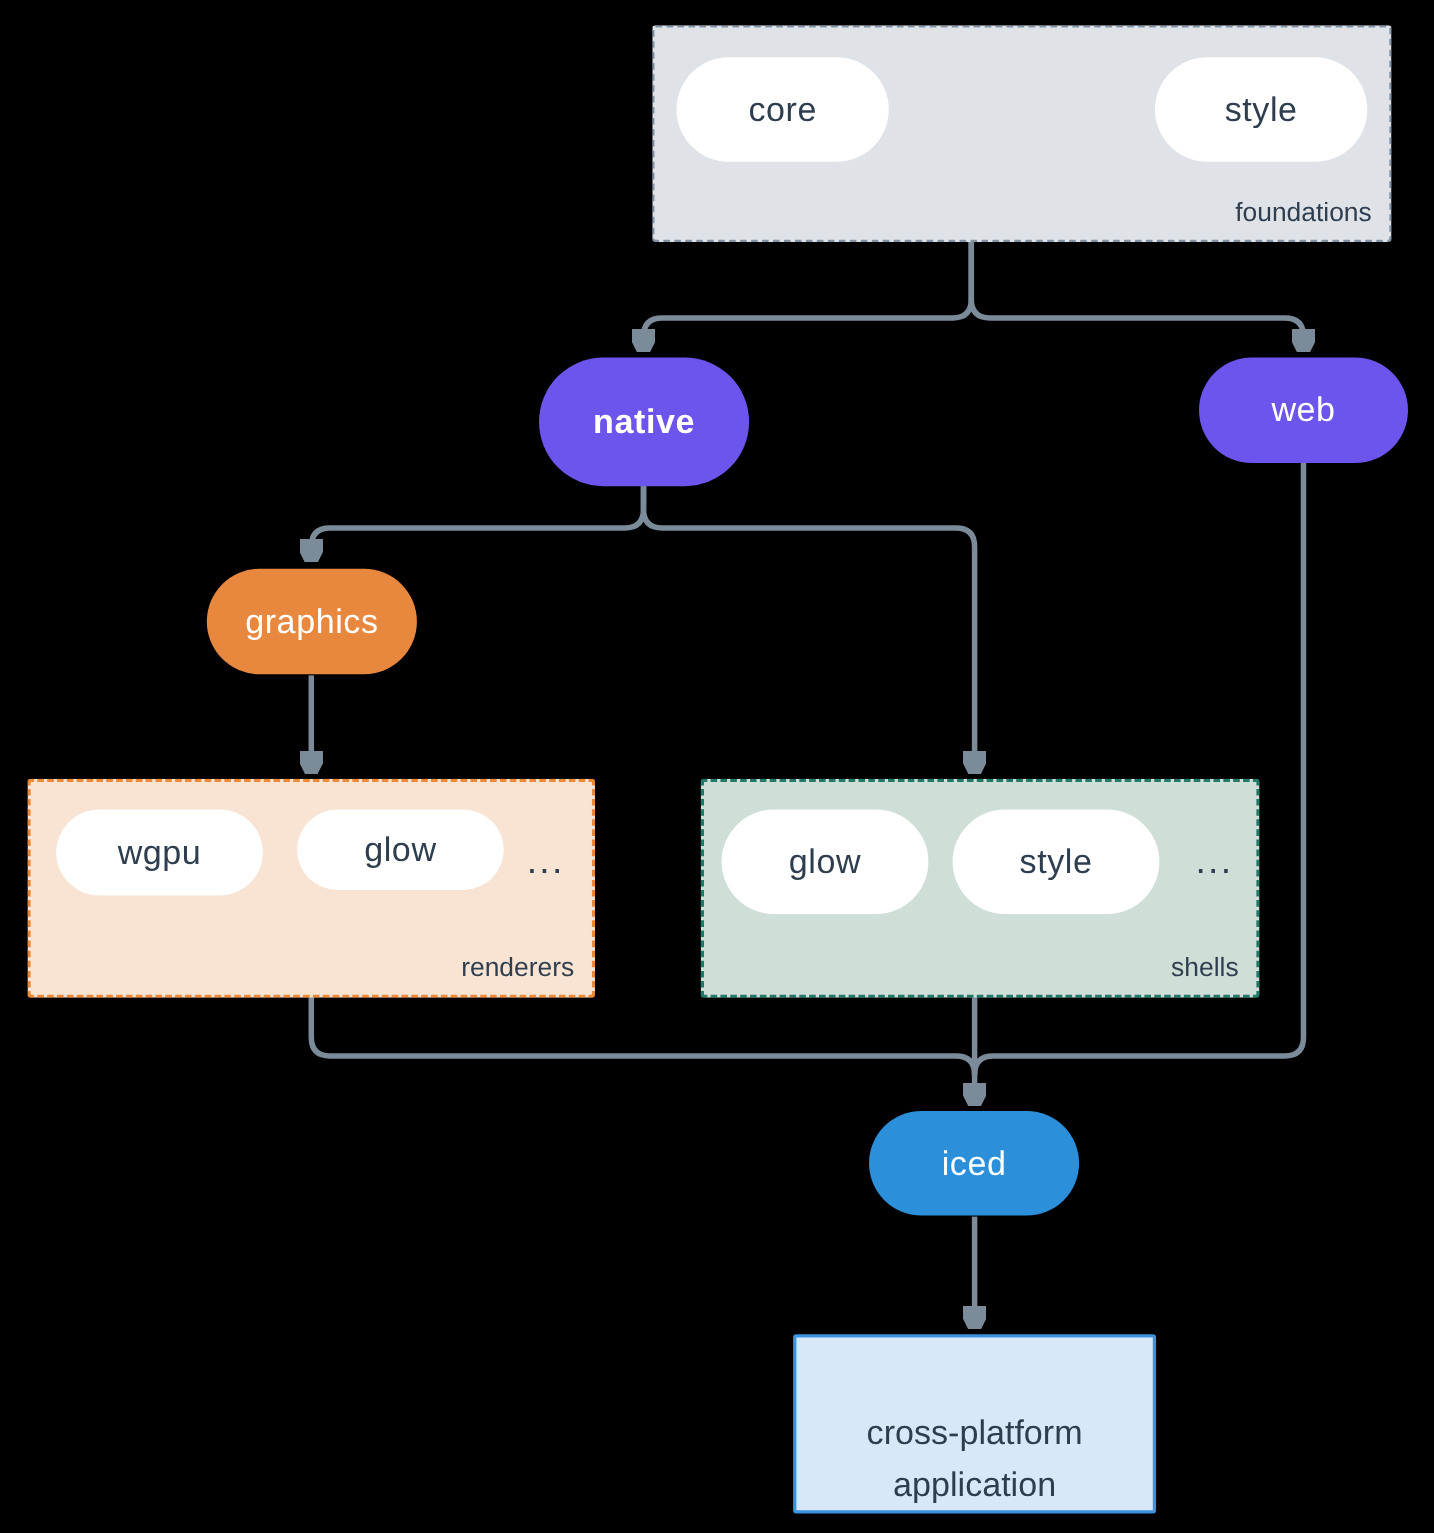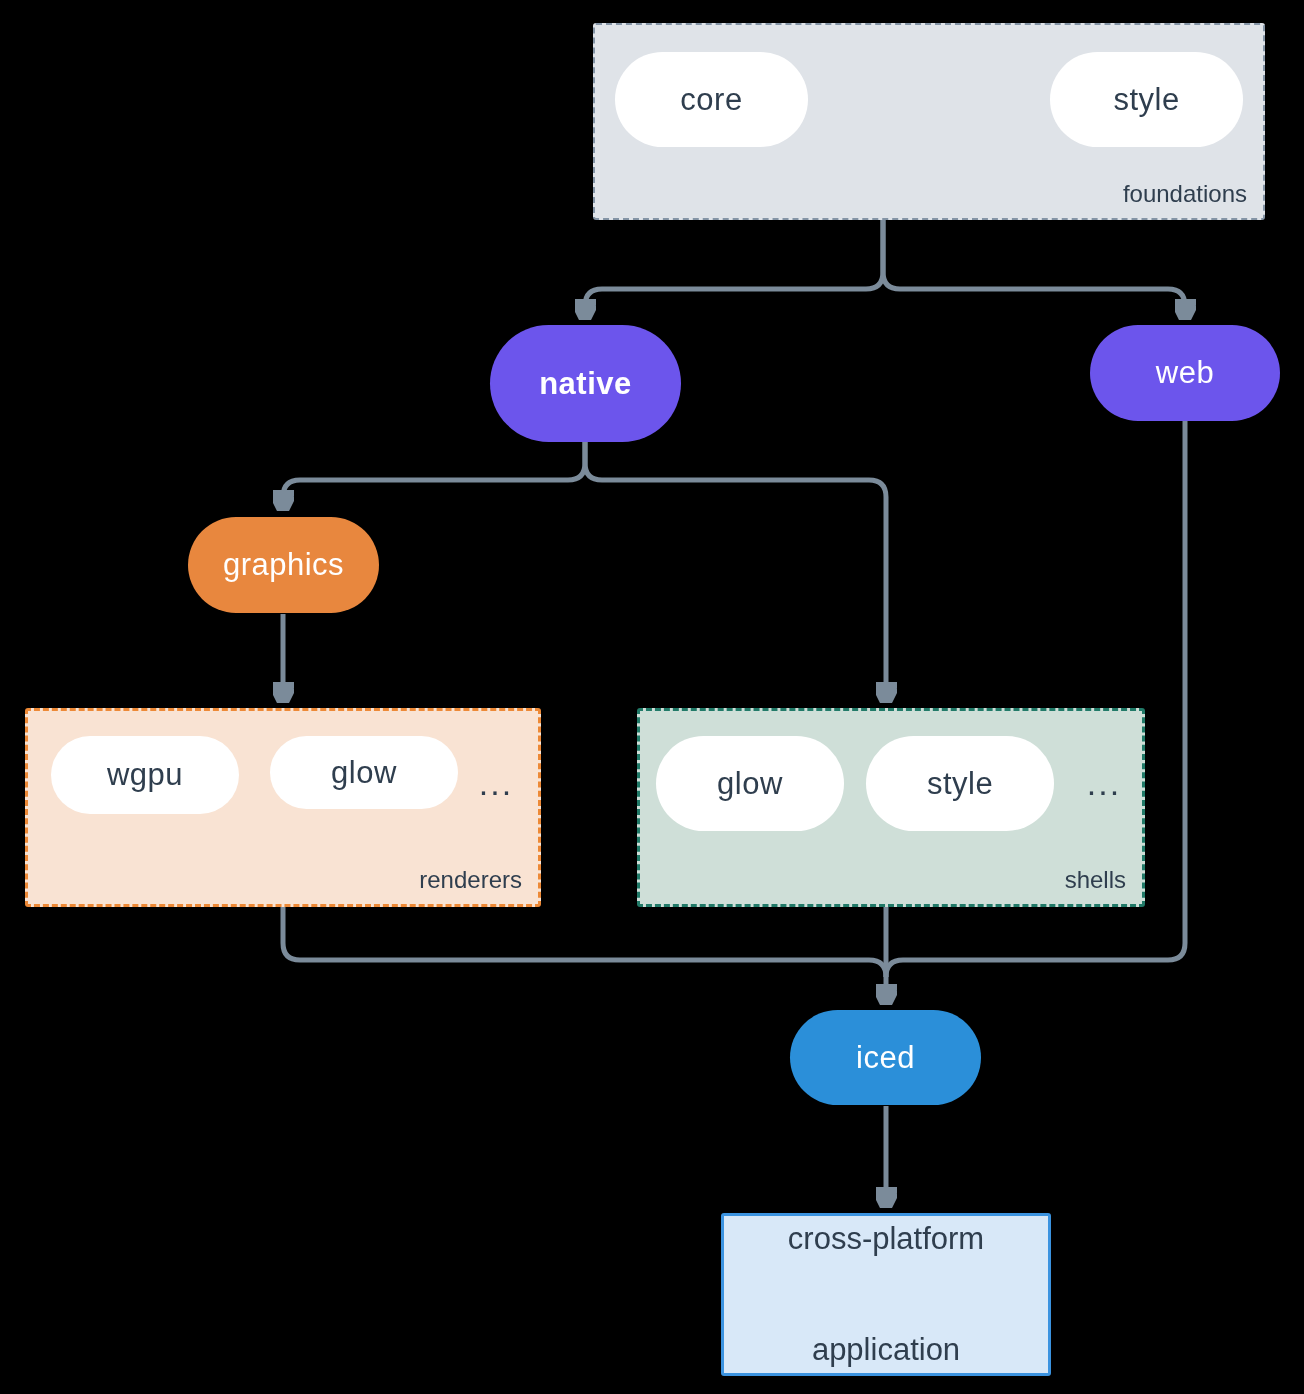--- a/index.html
+++ b/index.html
@@ -43,21 +43,21 @@
   .p-glow{left:242px;top:25px;width:188px;height:73px;text-align:right;}
   .p-winit{left:16px;top:25px;width:188px;height:95px;}
   .p-glutin{left:226px;top:25px;width:188px;height:95px;}
   .ellipsis{position:absolute;top:25px;height:95px;width:60px;display:flex;align-items:center;
     justify-content:center;font-size:34px;letter-spacing:2px;color:var(--pill-text-dark);}
   .e-renderers{left:438px;}
   .e-shells{left:434px;}
 
   .app-box{position:absolute;left:721px;top:1213px;width:324px;height:157px;
     background:var(--app-fill);border:3px solid var(--app-border);border-radius:3px;
-    display:flex;flex-direction:column;align-items:center;justify-content:space-between;
+    display:flex;flex-direction:column;align-items:center;justify-content:flex-end;
     color:var(--pill-text-dark);font-size:31px;line-height:1.5;text-align:center;}
 </style>
 </head>
 <body>
 
 <div class="canvas">
 
   <svg class="connectors" viewBox="0 0 1304 1394" aria-hidden="true">
     <defs>
       <marker id="arrow" viewBox="0 0 10 10" refX="7" refY="5" markerWidth="4.2" markerHeight="4.2" orient="auto" markerUnits="strokeWidth">

